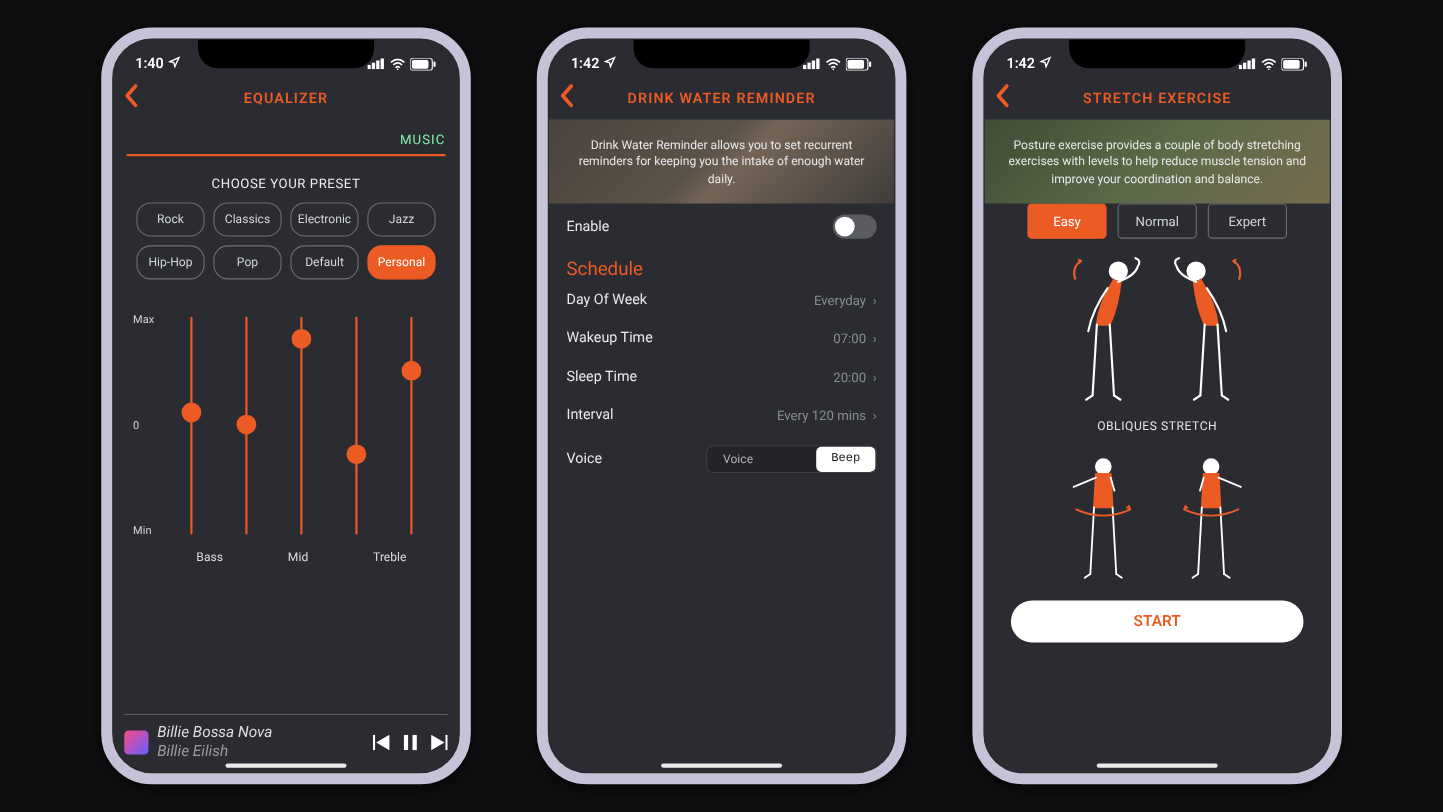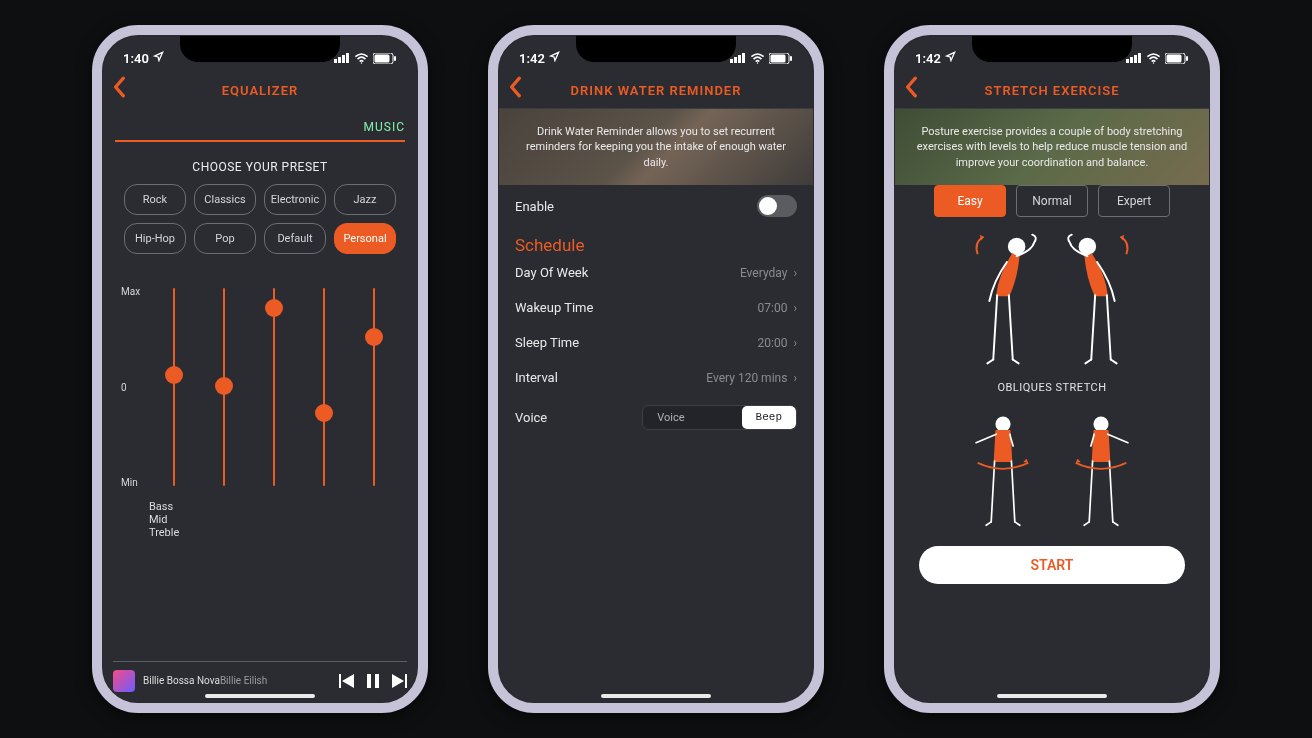--- a/index.html
+++ b/index.html
@@ -19,24 +19,24 @@
   .subhead{text-align:center;font-size:12px;letter-spacing:.5px;margin:18px 0 10px;color:#eceded;}
   .preset-grid{display:flex;flex-wrap:wrap;gap:8px;justify-content:center;padding:0 10px;}
   .preset-btn{border:1px solid #6d6e70;color:#d4d5d7;font-size:11px;padding:8px 0;min-width:62px;text-align:center;background:transparent;border-radius:13px;}
   .preset-btn.active{background:#ec5b24;border-color:#ec5b24;color:#fff;}
   .eq-area{position:relative;margin:28px 18px 0;height:210px;display:flex;}
   .eq-labels{display:flex;flex-direction:column;justify-content:space-between;font-size:10px;color:#d6d6d8;width:28px;padding:4px 0;}
   .eq-sliders{flex:1;display:flex;justify-content:space-around;position:relative;}
   .slider-col{position:relative;width:20px;display:flex;flex-direction:column;align-items:center;}
   .track{position:absolute;top:6px;bottom:6px;width:2px;background:#ec5b24;border-radius:1px;}
   .knob{position:absolute;width:18px;height:18px;background:#ec5b24;border-radius:50%;left:1px;}
-  .slider-names{display:flex;justify-content:space-around;padding:0 18px 0 46px;font-size:11px;color:#dcdcdd;margin-top:8px;flex-direction:column;}
+  .slider-names{display:flex;justify-content:space-around;padding:0 18px 0 46px;font-size:11px;color:#dcdcdd;margin-top:8px;}
   .now-playing{position:absolute;bottom:10px;left:10px;right:10px;border-top:1px solid #5c5d60;padding-top:8px;display:flex;align-items:center;gap:8px;}
   .np-icon{width:22px;height:22px;border-radius:4px;background:linear-gradient(135deg,#f74b86,#6b5cff);}
-  .np-text{display:flex;flex-direction:row;font-size:10px;color:#ddd;line-height:1.2;flex:1;}
+  .np-text{display:flex;flex-direction:column;font-size:14px;color:#ddd;line-height:1.2;flex:1;font-style:italic;}
   .np-controls{display:flex;align-items:center;gap:12px;color:#fff;}
   .home-indicator{position:absolute;bottom:4px;left:50%;transform:translateX(-50%);width:110px;height:4px;background:#fff;border-radius:3px;z-index:60;opacity:.9;}
   
   .hero{position:relative;font-size:11px;line-height:1.4;text-align:center;height:77px;display:flex;align-items:center;justify-content:center;padding:0 16px;border-top:1px solid #3b3d41;color:#e9e9ea;background:linear-gradient(135deg,#4a433c 0%,#5b5248 45%,#746456 55%,#3f3c3a 100%);}
   .hero .txt{position:relative;z-index:1;}
   .row{display:flex;align-items:center;justify-content:space-between;padding:10px 16px;font-size:13px;}
   .row .value{color:#8a8c90;font-size:12px;display:flex;align-items:center;gap:6px;}
   .chev{color:#8a8c90;font-size:12px;}
   .section-title{color:#ec5b24;font-size:17px;padding:8px 16px 0;}
   .toggle{width:40px;height:22px;background:#5a5c60;border-radius:11px;position:relative;}

